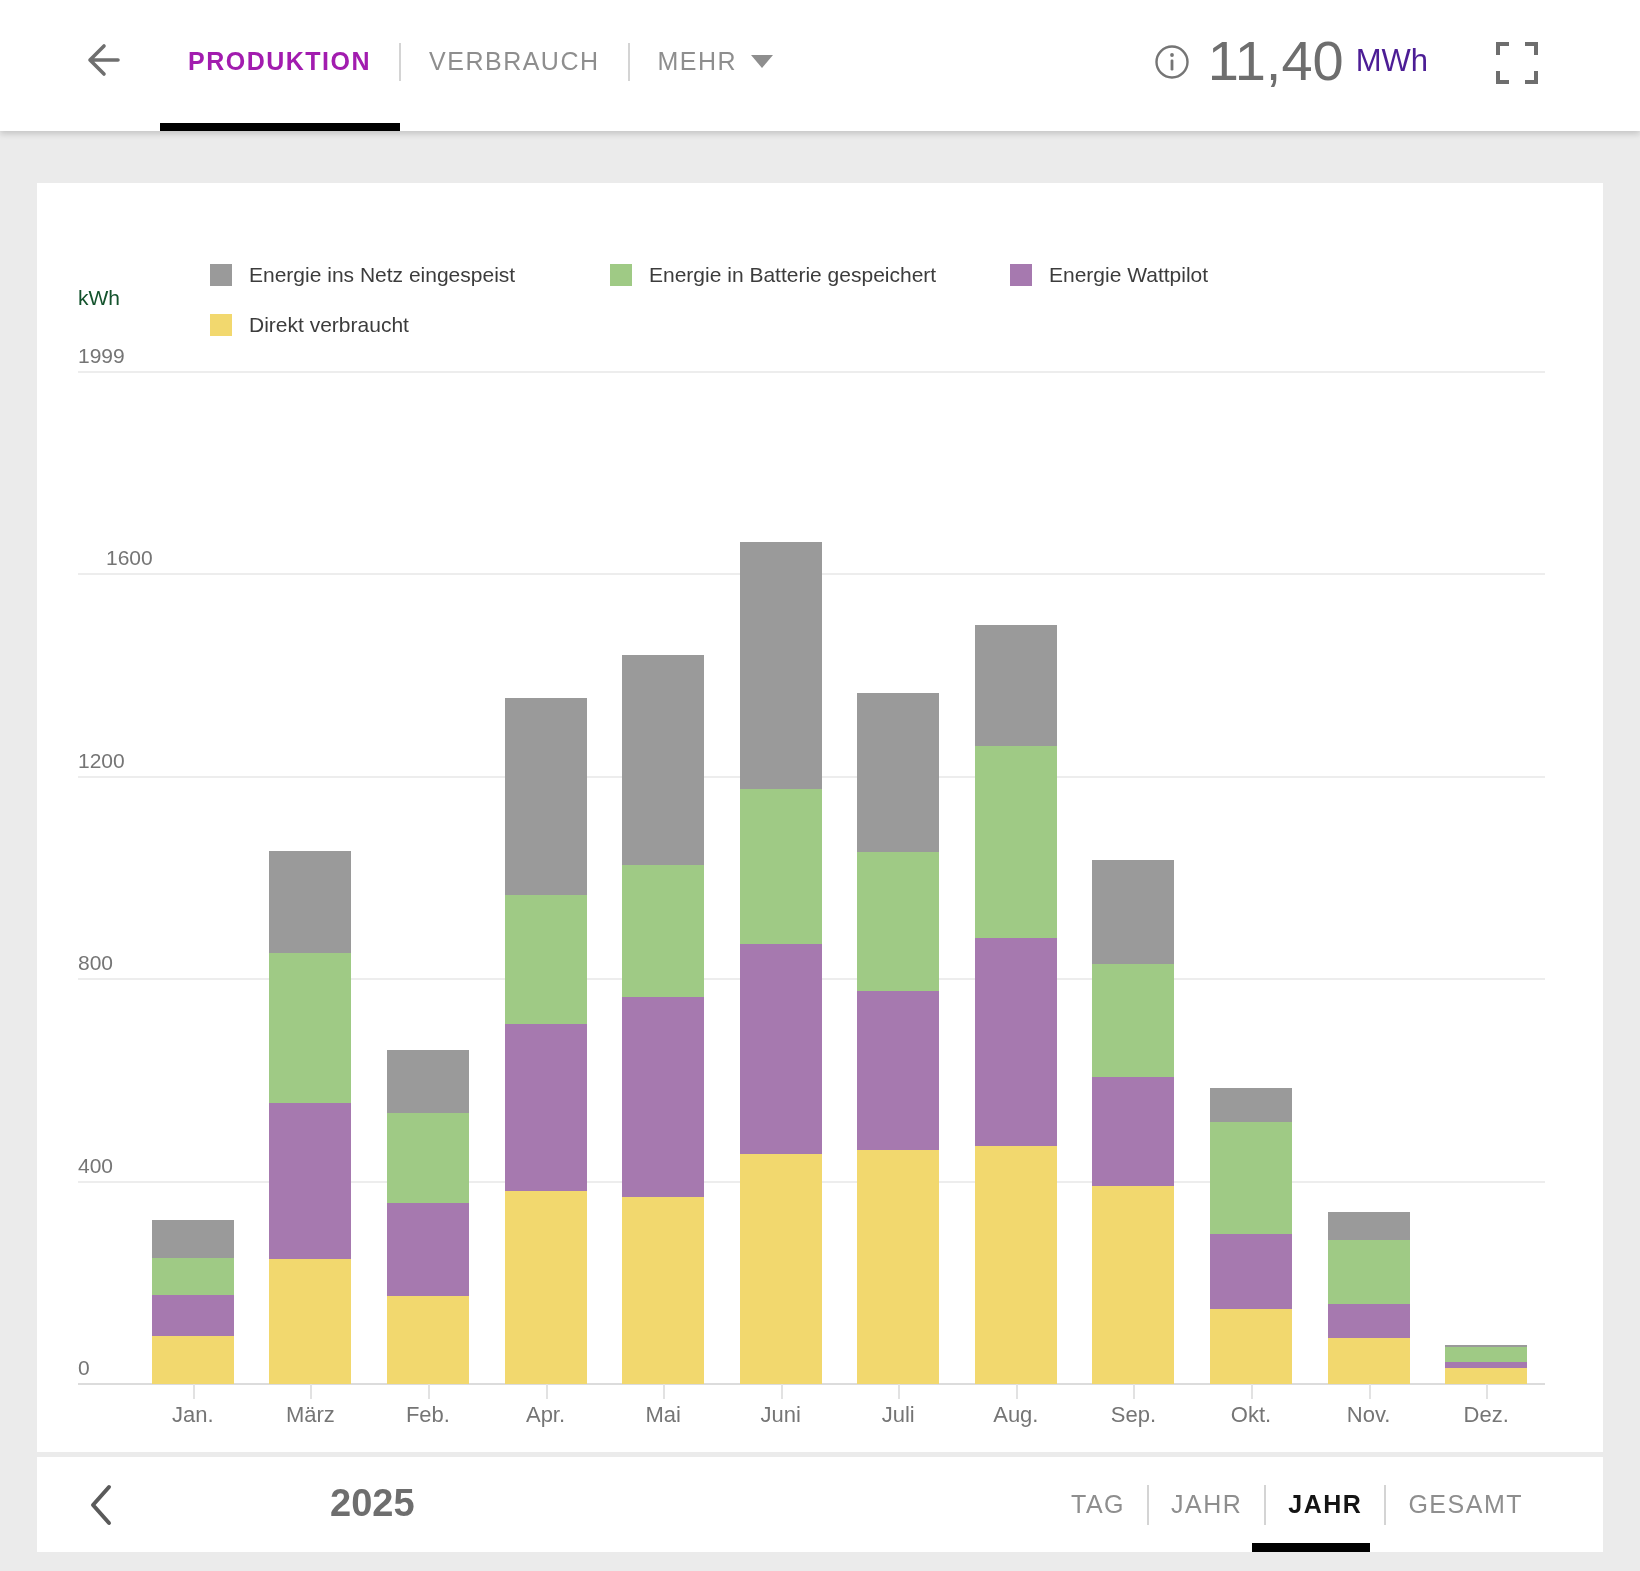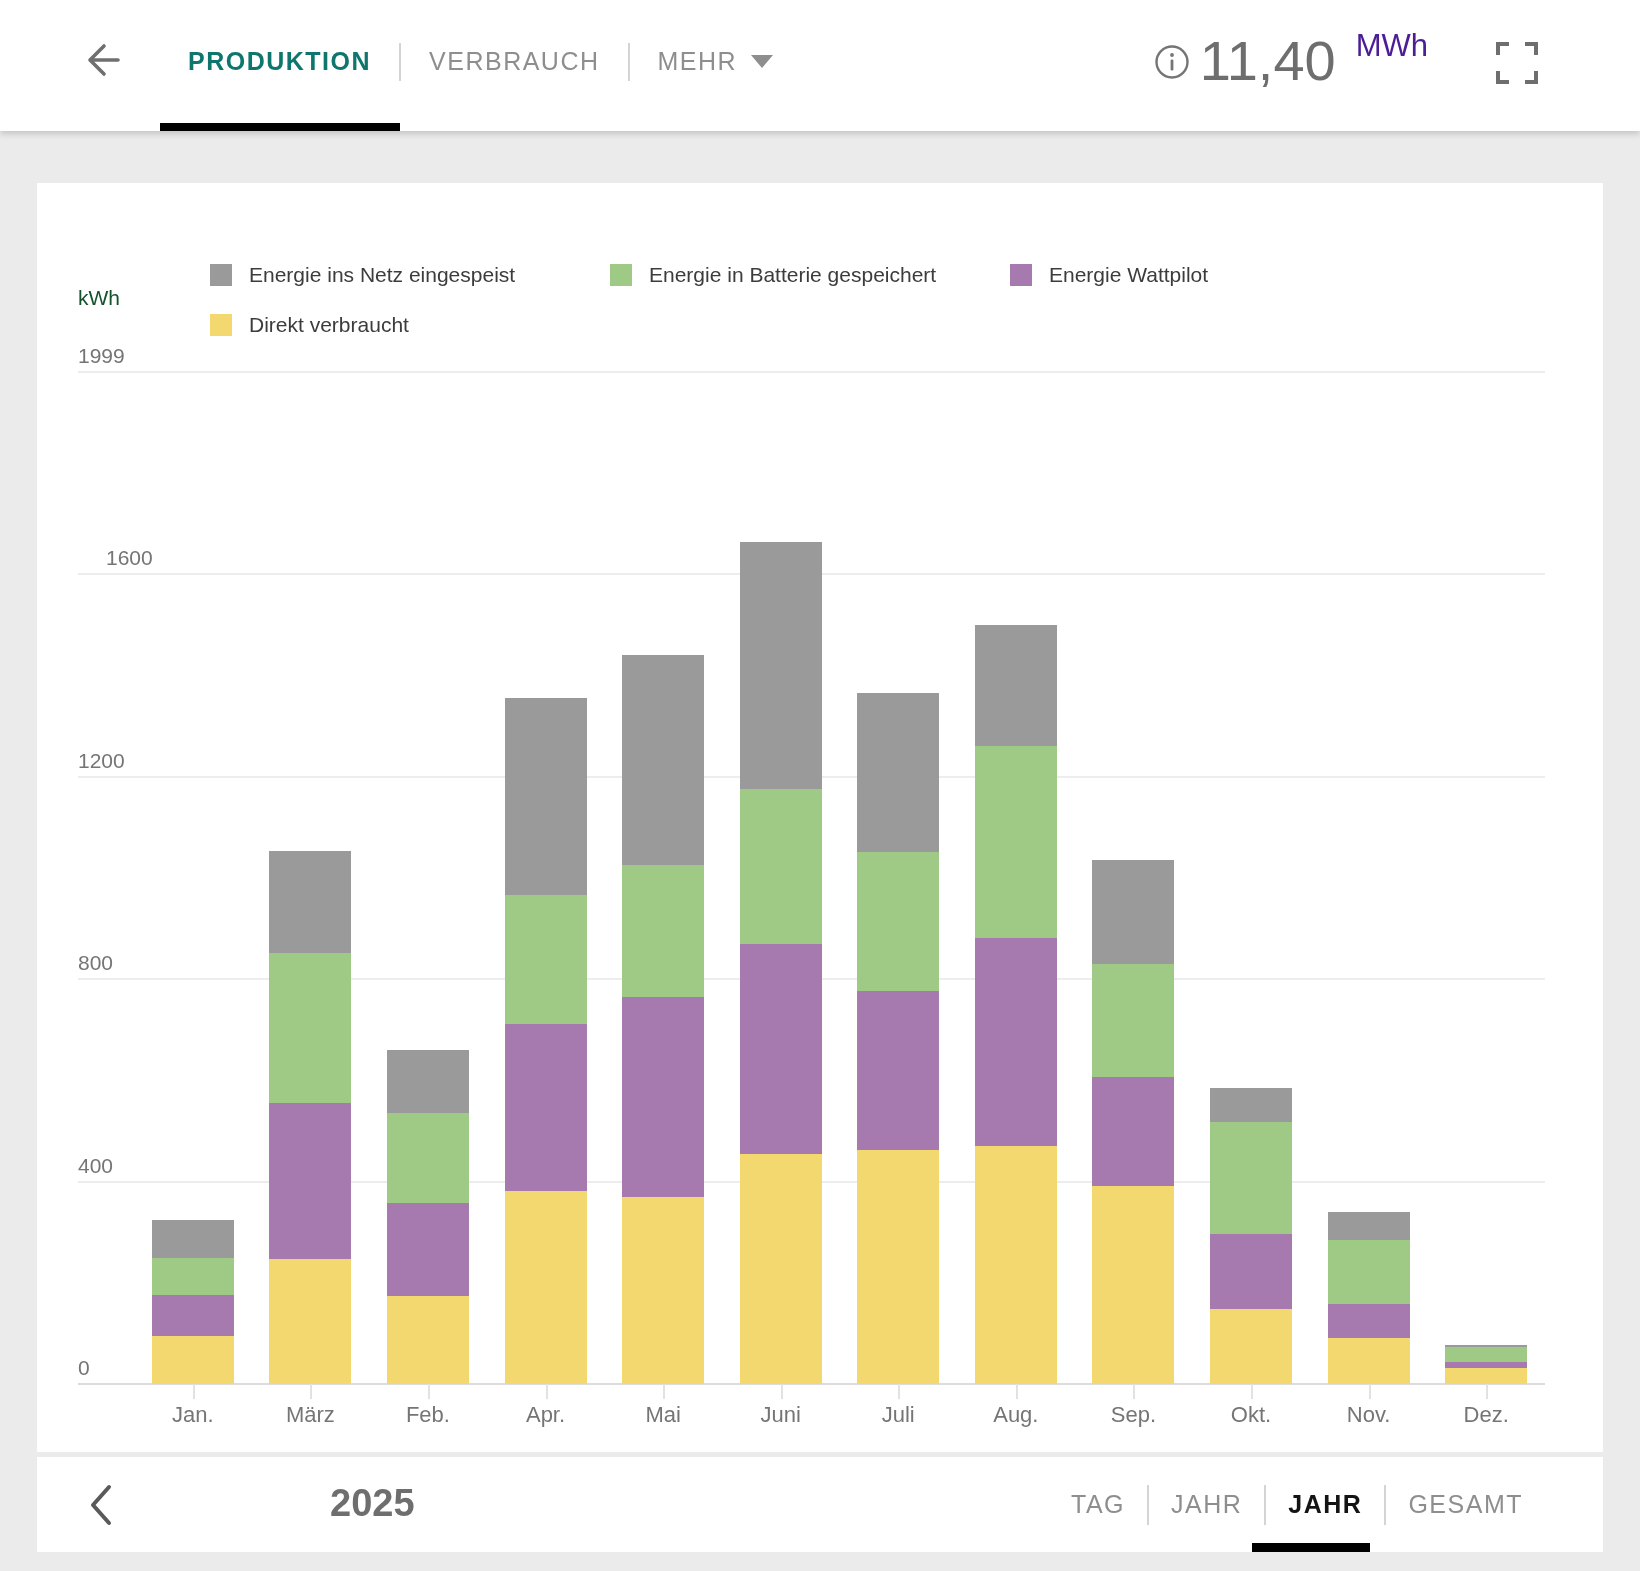--- a/index.html
+++ b/index.html
@@ -6,28 +6,28 @@
   html,body { background:#ebebeb; }
   body { font-family:"Liberation Sans", sans-serif; }
   .app { position:relative; width:1640px; height:1571px; background:#ebebeb; overflow:hidden; }
 
   
   .topbar { position:absolute; top:0; left:0; right:0; height:131px; background:#ffffff;
             box-shadow:0 3px 6px rgba(0,0,0,0.16); z-index:5; }
   .back-btn { position:absolute; left:78px; top:38px; width:44px; height:44px; cursor:pointer; }
   .tabs { position:absolute; left:160px; top:0; height:123px; display:flex; align-items:center; }
   .tab { padding:0 28px; font-size:25px; letter-spacing:1.5px; color:#8e8e8e; cursor:pointer; white-space:nowrap; }
-  .tab.active { color:#0f766e; font-weight:bold; }
+  .tab.active { color:#a21caf; font-weight:bold; }
   .tab-divider { width:2px; height:38px; background:#d4d4d4; }
   .tab-underline { position:absolute; left:160px; bottom:0; width:240px; height:8px; background:#000; }
   .mehr-wrap { display:flex; align-items:center; gap:14px; }
   .caret-down { width:0; height:0; border-left:11px solid transparent; border-right:11px solid transparent;
                 border-top:13px solid #8e8e8e; }
   .info-btn { position:absolute; right:450px; top:44px; width:36px; height:36px; cursor:pointer; }
-  .total-value { position:absolute; right:212px; top:28px; display:flex; align-items:flex-start; gap:20px; }
+  .total-value { position:absolute; right:212px; top:28px; display:flex; align-items:center; gap:12px; }
   .total-num { font-size:56px; color:#6e6e6e; }
   .total-unit { font-size:31px; color:#4c1d95; }
   .fullscreen-btn { position:absolute; right:100px; top:40px; width:46px; height:46px; cursor:pointer; }
 
   
   .card { position:absolute; left:37px; top:183px; width:1566px; height:1269px; background:#ffffff; }
   .legend { position:absolute; left:173px; top:36px;margin-top:44px; }
   .legend-row1 { display:grid; grid-template-columns:400px 400px 400px; }
   .legend-row2 { margin-top:26px; }
   .legend-item { display:flex; align-items:center; gap:17px; cursor:pointer; }

